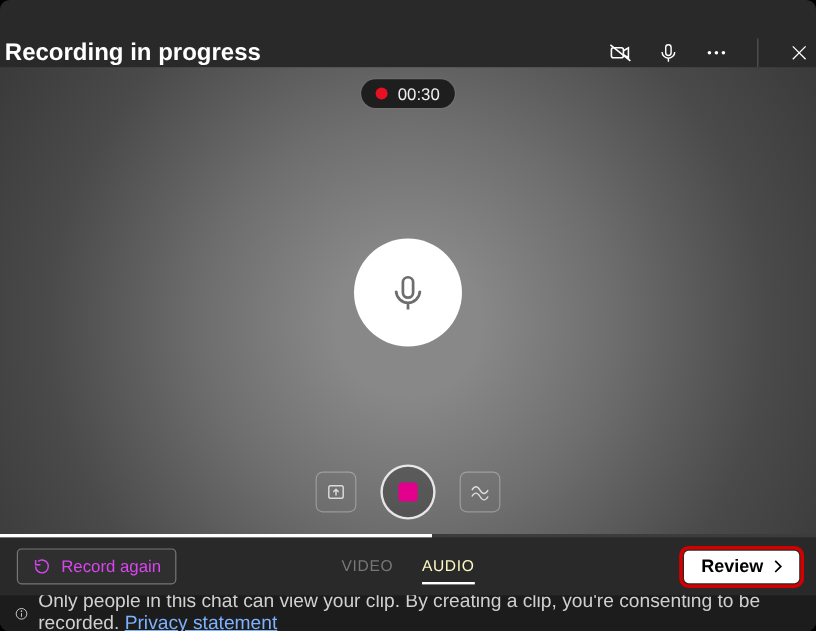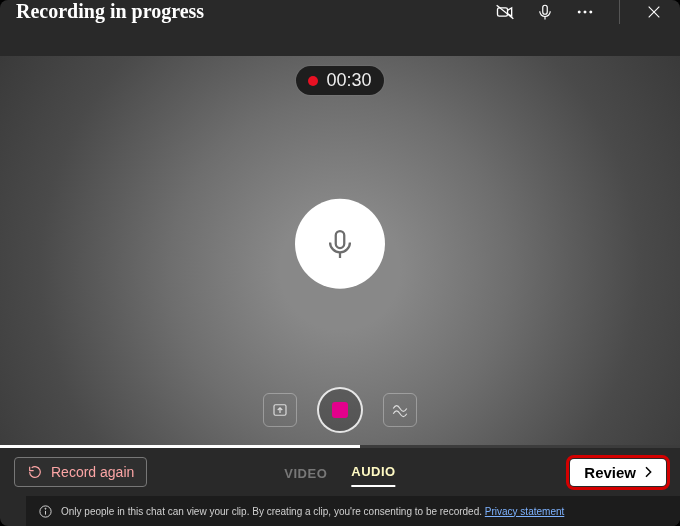--- a/index.html
+++ b/index.html
@@ -1,35 +1,35 @@
 <!DOCTYPE html>
 <html><head>
 <meta charset="utf-8">
 <style>
   * { box-sizing: border-box; margin: 0; padding: 0; }
   html, body { width: 680px; height: 526px; overflow: hidden; font-family: "Segoe UI", Arial, sans-serif; background:#000; }
   .window { width: 680px; height: 526px; background:#292929; color:#fff; display:flex; flex-direction:column; border-radius:8px; overflow:hidden; position:relative; }
 
   
-  .titlebar { height:56px; display:flex; align-items:flex-start; padding:0 16px;font-family:Liberation Serif, serif; }
+  .titlebar { height:56px; display:flex; align-items:flex-end; padding:0 4px; }
   .title { font-size:20px; font-weight:600; flex:1; }
   .titlebar-actions { display:flex; align-items:center; gap:20px; }
   .icon-btn { width:20px; height:20px; display:flex; align-items:center; justify-content:center; cursor:pointer; color:#fff; }
   .divider-v { width:1px; height:24px; background:#555; margin:0 4px; }
 
   
   .stage {
     flex:1; position:relative;
     background: radial-gradient(circle at 50% 55%, #888 0px, #888 60px, #7a7a7a 120px, #6e6e6e 170px, #5d5d5d 230px, #4a4a4a 300px, #3a3a3a 100%);
     display:flex; flex-direction:column; align-items:center;
   }
   .timer-pill {
     margin-top:10px;
     background:#1e1e1e; border-radius:16px; padding:4px 12px;
-    display:flex; align-items:center; gap:8px; font-size:18px; color:#eee;
+    display:flex; align-items:center; gap:8px; font-size:14px; color:#eee;
     box-shadow: 0 0 0 1px rgba(255,255,255,0.05);
   }
   .rec-dot { width:10px; height:10px; border-radius:50%; background:#e81123; }
 
   .mic-circle {
     position:absolute; top:50%; left:50%; transform:translate(-50%,-58%);
     width:90px; height:90px; border-radius:50%; background:#fff;
     display:flex; align-items:center; justify-content:center;
   }
   .mic-circle svg { color:#6d6d6d; }
@@ -51,36 +51,36 @@
   }
   .stop-square { width:16px; height:16px; background:#e3008c; border-radius:3px; }
 
   
   .progress { height:3px; background:#3c3c3c; position:relative; }
   .progress-fill { position:absolute; left:0; top:0; bottom:0; width:53%; background:#fff; }
 
   
   .bottombar { height:48px; background:#292929; display:flex; align-items:center; padding:0 14px; position:relative; }
   .record-again-btn {
-    border:1px solid #777; background:#2f2f2f; color:#fca5a5; border-radius:4px;
+    border:1px solid #777; background:#2f2f2f; color:#d946ef; border-radius:4px;
     padding:6px 12px; font-size:14px; display:flex; align-items:center; gap:8px; cursor:pointer;
   }
-  .tabs { position:absolute; left:50%; transform:translateX(-50%); display:flex; gap:24px; font-size:13px; font-weight:700; letter-spacing:0.5px;align-items:flex-end; }
+  .tabs { position:absolute; left:50%; transform:translateX(-50%); display:flex; gap:24px; font-size:13px; font-weight:400; letter-spacing:0.5px; }
   .tab { color:#777; cursor:pointer; padding:6px 0; }
   .tab.active { color:#fef9c3; border-bottom:2px solid #fff; }
 
   .review-btn {
     margin-left:auto;
     background:#fff; color:#000; border-radius:4px; padding:5px 10px 5px 14px;
     font-size:15px; font-weight:600; display:flex; align-items:center; gap:4px; cursor:pointer;
     outline:3px solid #d40000; outline-offset:1px;justify-content:flex-end;
   }
 
   
-  .footer { height:30px; background:#1c1c1c; display:flex; align-items:center; padding:0 12px; gap:8px; font-size:10px; color:#d0d0d0;margin-left:26px; }
+  .footer { height:30px; background:#1c1c1c; display:flex; align-items:center; padding:0 12px; gap:8px; font-size:16px; color:#d0d0d0; }
   .footer a { color:#7db2ff; text-decoration:underline; cursor:pointer; }
 </style>
 </head>
 <body>
 
 <div class="window">
 
   <div class="titlebar">
     <div class="title">Recording in progress</div>
     <div class="titlebar-actions">

